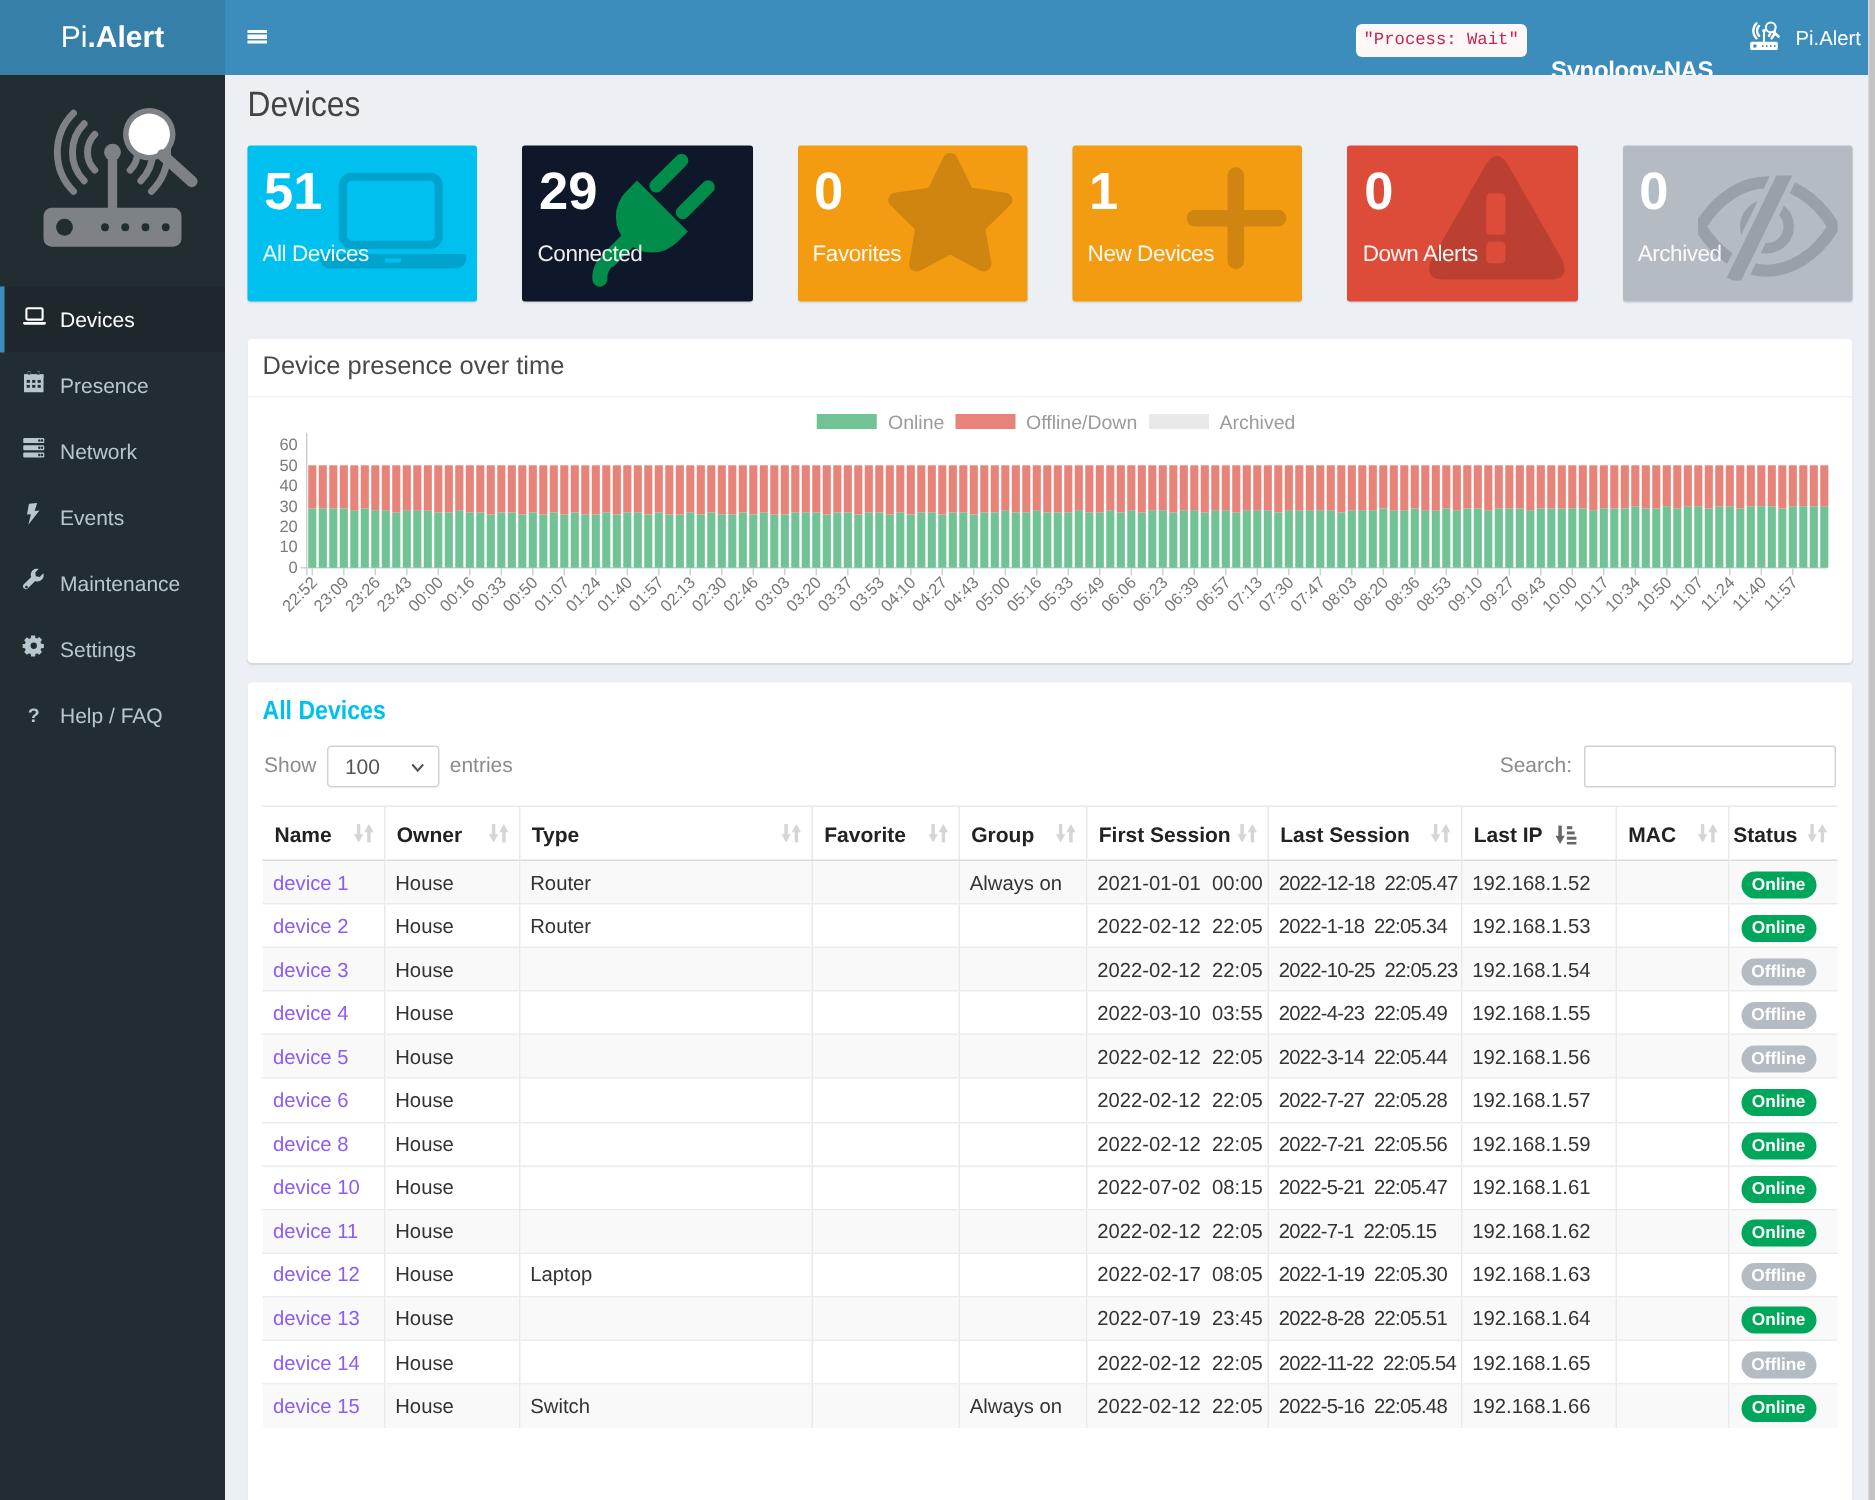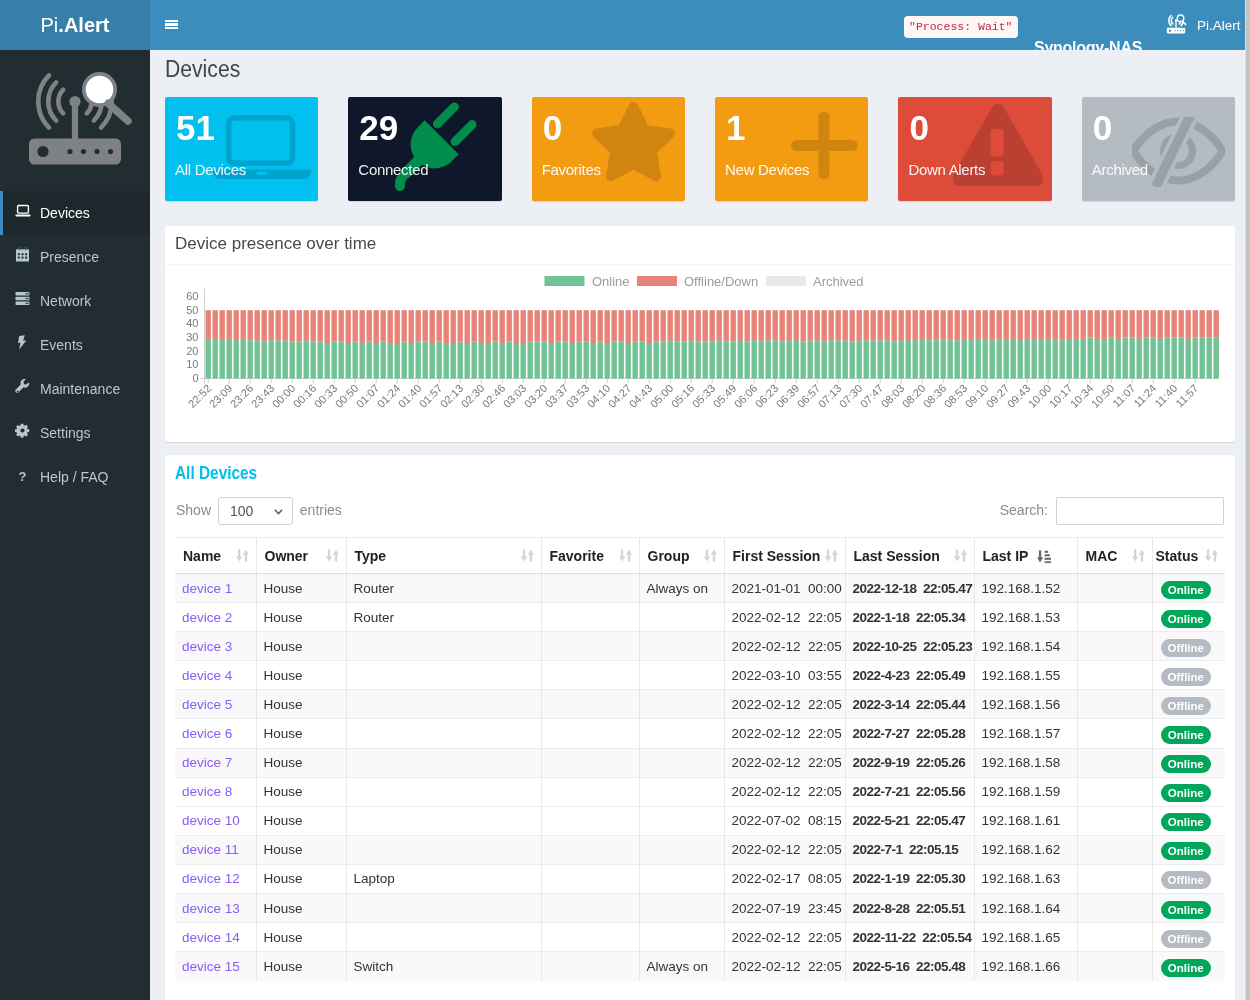--- a/index.html
+++ b/index.html
@@ -39,21 +39,21 @@
 .search .sbox { display:inline-block; width:168px; height:28px; border:1px solid #d2d2d2; border-radius:2px; margin-left:8px; vertical-align:middle; background:#fff; }
 table.dt { position:absolute; left:10px; top:82px; border-collapse:collapse; table-layout:fixed; width:1050px; font-size:13.5px; color:#333; }
 table.dt th { height:36px; font-size:14px; font-weight:bold; text-align:left; padding:0 6px 0 8px; border-bottom:1px solid #dcdcdc; border-top:1px solid #e9e9e9; position:relative; color:#222; }
 table.dt td { height:29.1px; padding:0 7px; border-top:1px solid #ececec; overflow:hidden; white-space:nowrap; }
 table.dt th + th, table.dt td + td { border-left:1px solid #e9e9e9; }
 table.dt tr.odd { background:#f9f9f9; }
 .sic { position:absolute; right:7px; top:11px; }
 .sin { margin-left:9px; vertical-align:-2px; }
 th.stth { padding-left:3px !important; }
 a.dev { color:#8b5cf6; text-decoration:none; }
-td.ls { letter-spacing:-0.5px;font-weight:bold; }
+td.ls { letter-spacing:-0.5px; }
 .pill { display:inline-block; position:relative; left:-3px; top:1.5px; height:18px; line-height:18px; border-radius:9px; color:#fff; font-size:11.5px; font-weight:bold; text-align:center; padding:0 7px; }
 .pill.online { background:#00a65a; }
 .pill.offline { background:#b5bbc2; }
 .tc { text-align:center; }
 .scrollbar { position:fixed; right:0; top:0; width:5px; height:1000px; background:#c3c3c3; border-left:1px solid #dedede; z-index:99; }
 </style></head>
 <body>
 <div class="logo">Pi<b>.Alert</b></div>
 <div class="nav">
   <div class="burger">
@@ -809,32 +809,20 @@
             <td>House</td>
             <td></td>
             <td></td>
             <td></td>
             <td>2022-02-12&nbsp; 22:05</td>
             <td class="ls">2022-7-27&nbsp; 22:05.28</td>
             <td>192.168.1.57</td>
             <td></td>
             <td class="tc"><span class="pill online">Online</span></td>
           </tr>
-<tr class="odd">
-            <td><a class="dev">device 7</a></td>
-            <td>House</td>
-            <td></td>
-            <td></td>
-            <td></td>
-            <td>2022-02-12&nbsp; 22:05</td>
-            <td class="ls">2022-9-19&nbsp; 22:05.26</td>
-            <td>192.168.1.58</td>
-            <td></td>
-            <td class="tc"><span class="pill online">Online</span></td>
-          </tr>
 <tr class="even">
             <td><a class="dev">device 8</a></td>
             <td>House</td>
             <td></td>
             <td></td>
             <td></td>
             <td>2022-02-12&nbsp; 22:05</td>
             <td class="ls">2022-7-21&nbsp; 22:05.56</td>
             <td>192.168.1.59</td>
             <td></td>

